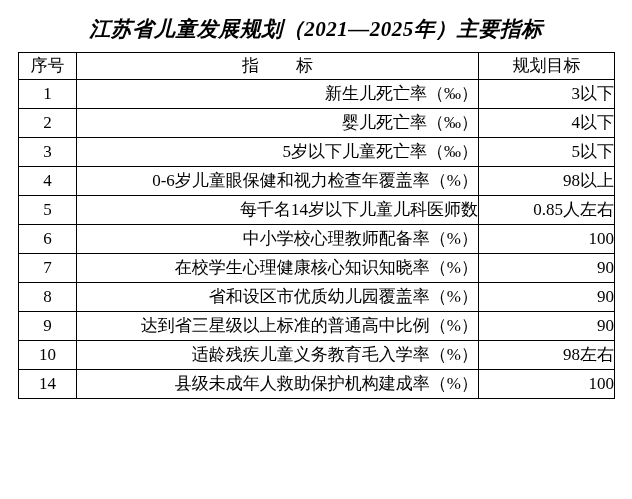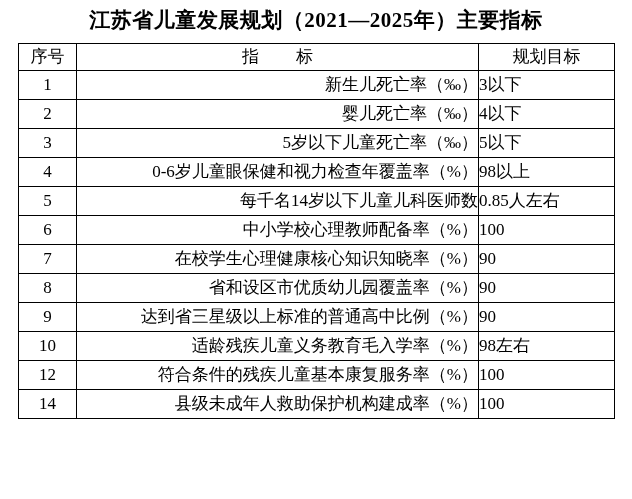--- a/index.html
+++ b/index.html
@@ -19,23 +19,24 @@
     height: 499px;
     position: relative;
     box-sizing: border-box;
     padding: 0 18px;
   }
   .doc-title {
     text-align: center;
     font-size: 21px;
     font-weight: bold;
     letter-spacing: 0.5px;
-    margin: 7px 0 10px 0;
+    margin: 16px 0 10px 0;
     line-height: 26px;
     white-space: nowrap;
+    font-style: italic;
   }
   table.indicator-table {
     border-collapse: collapse;
     width: 596px;
     table-layout: fixed;
     border: 1px solid #000;
   }
   table.indicator-table td,
   table.indicator-table th {
     border: 1px solid #000;
@@ -65,21 +66,21 @@
   .cell-no {
     text-align: center;
     font-size: 13px;
   }
   .cell-ind {
     text-align: right;
     padding-left: 16px;
     font-size: 13px;
   }
   .cell-target {
-    text-align: left;
+    text-align: right;
     padding-left: 8px;
     font-size: 13px;
   }
   tr.tall td { height: 46px; }
   .target-multi {
     display: block;
     line-height: 18px;
   }
   .nowrap { white-space: nowrap; }
 </style>
@@ -148,25 +149,20 @@
           <td class="cell-no">9</td>
           <td class="cell-ind">达到省三星级以上标准的普通高中比例（%）</td>
           <td class="cell-target">90</td>
         </tr>
         <tr>
           <td class="cell-no">10</td>
           <td class="cell-ind">适龄残疾儿童义务教育毛入学率（%）</td>
           <td class="cell-target">98左右</td>
         </tr>
         <tr>
-          <td class="cell-no">12</td>
-          <td class="cell-ind">符合条件的残疾儿童基本康复服务率（%）</td>
-          <td class="cell-target">100</td>
-        </tr>
-        <tr>
           <td class="cell-no">14</td>
           <td class="cell-ind">县级未成年人救助保护机构建成率（%）</td>
           <td class="cell-target">100</td>
         </tr>
       </tbody>
   </table>
 
 </div>
 
 </body></html>

